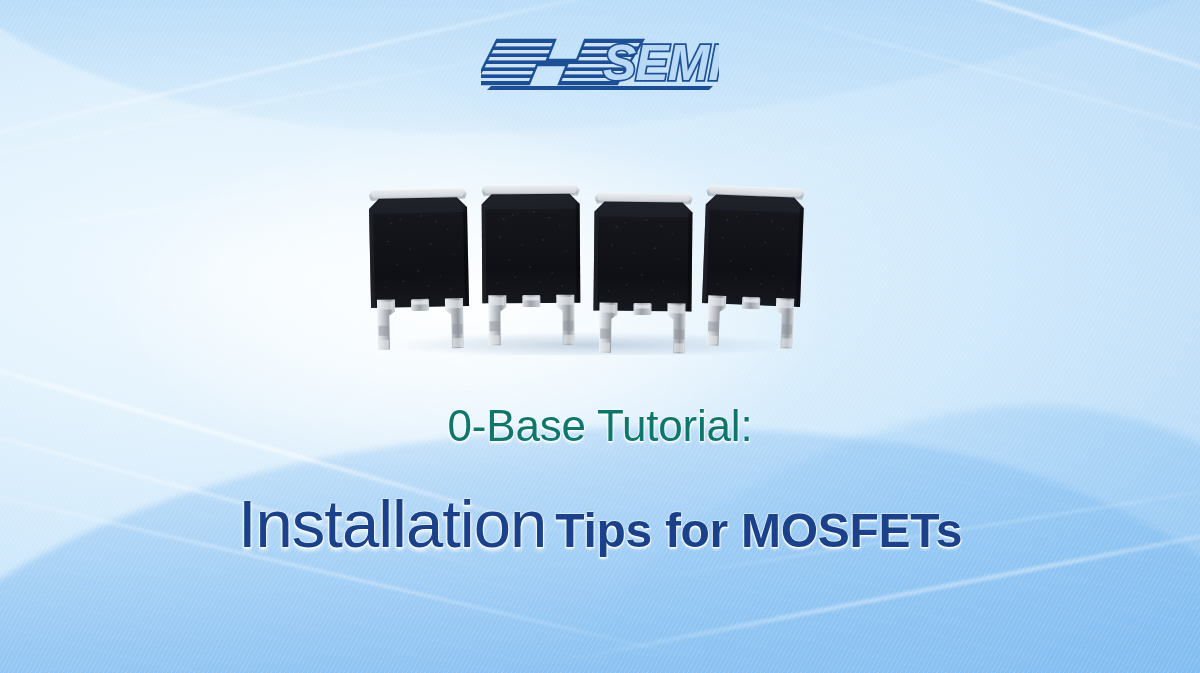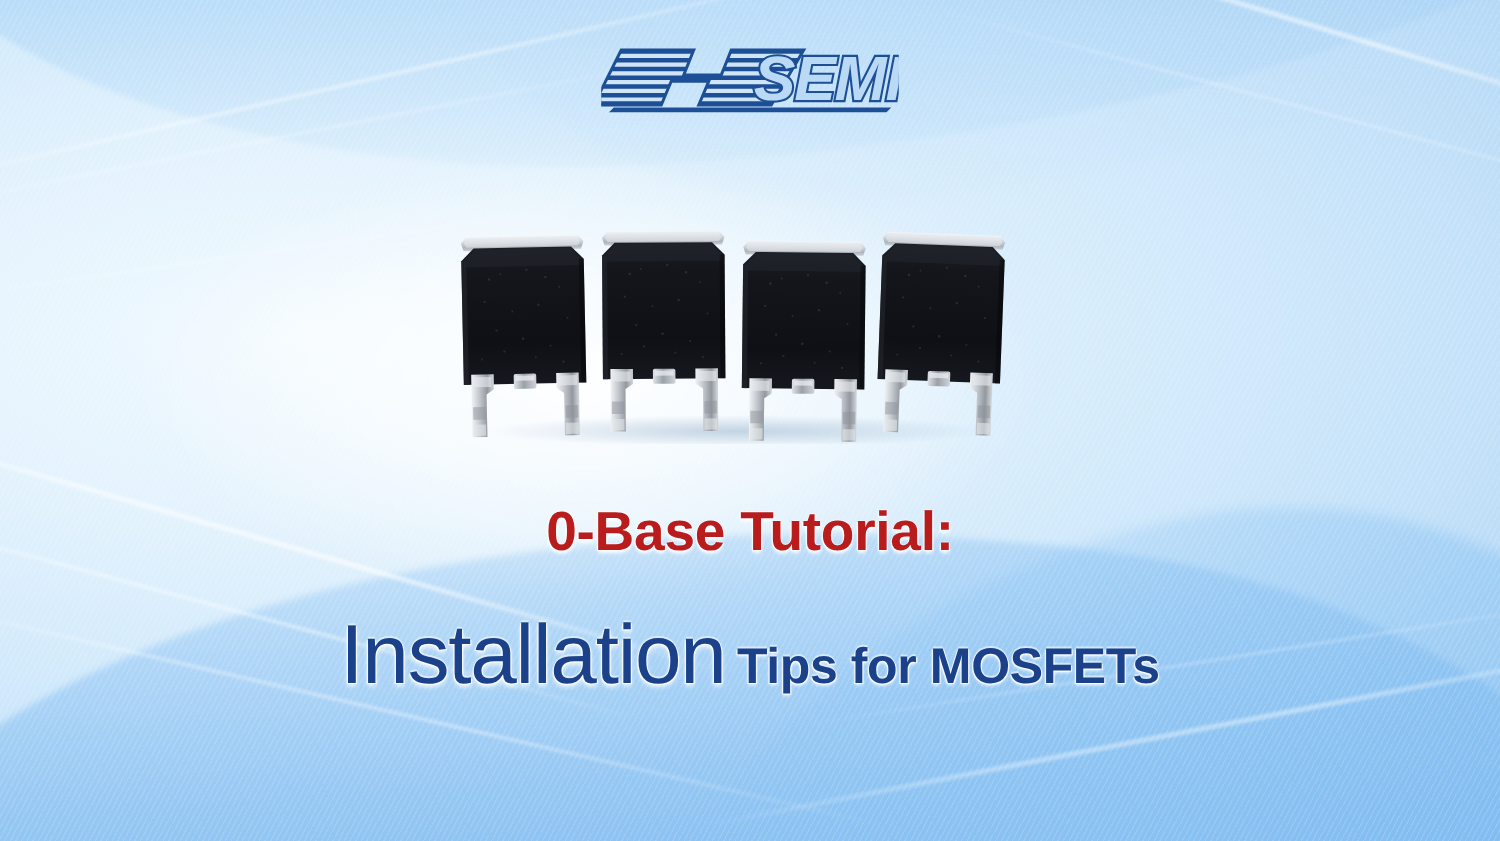--- a/index.html
+++ b/index.html
@@ -140,24 +140,24 @@
   
   .headline-wrap {
     position: absolute;
     left: 0; right: 0;
     top: 404px;
     z-index: 7;
     text-align: center;
   }
   .kicker {
     font-family: "Liberation Sans", sans-serif;
-    font-weight: bold;
+    font-weight: normal;
     font-size: 44px;
     letter-spacing: -0.2px;
-    color: #b91c1c;
+    color: #0f766e;
     line-height: 1.0;
     text-shadow:
        0 2px 3px rgba(255,255,255,0.95),
        1px 1px 0 rgba(255,255,255,0.7),
       -1px 1px 0 rgba(255,255,255,0.7),
        0 -1px 0 rgba(255,255,255,0.5);
   }
   .maintitle {
     margin-top: 42px;
     line-height: 1.0;
@@ -171,21 +171,21 @@
     letter-spacing: -1px;
     text-shadow:
        0 3px 4px rgba(255,255,255,0.95),
        1px 1px 0 rgba(255,255,255,0.75),
       -1px 1px 0 rgba(255,255,255,0.75),
        0 -1px 0 rgba(255,255,255,0.5);
   }
   .maintitle .small {
     font-family: "Liberation Sans", sans-serif;
     font-weight: bold;
-    font-size: 40px;
+    font-size: 48px;
     letter-spacing: -0.3px;
     margin-left: 9px;
     text-shadow:
        0 2px 3px rgba(255,255,255,0.95),
        1px 1px 0 rgba(255,255,255,0.7),
       -1px 1px 0 rgba(255,255,255,0.7),
        0 -1px 0 rgba(255,255,255,0.5);
   }
 </style>
 </head>

